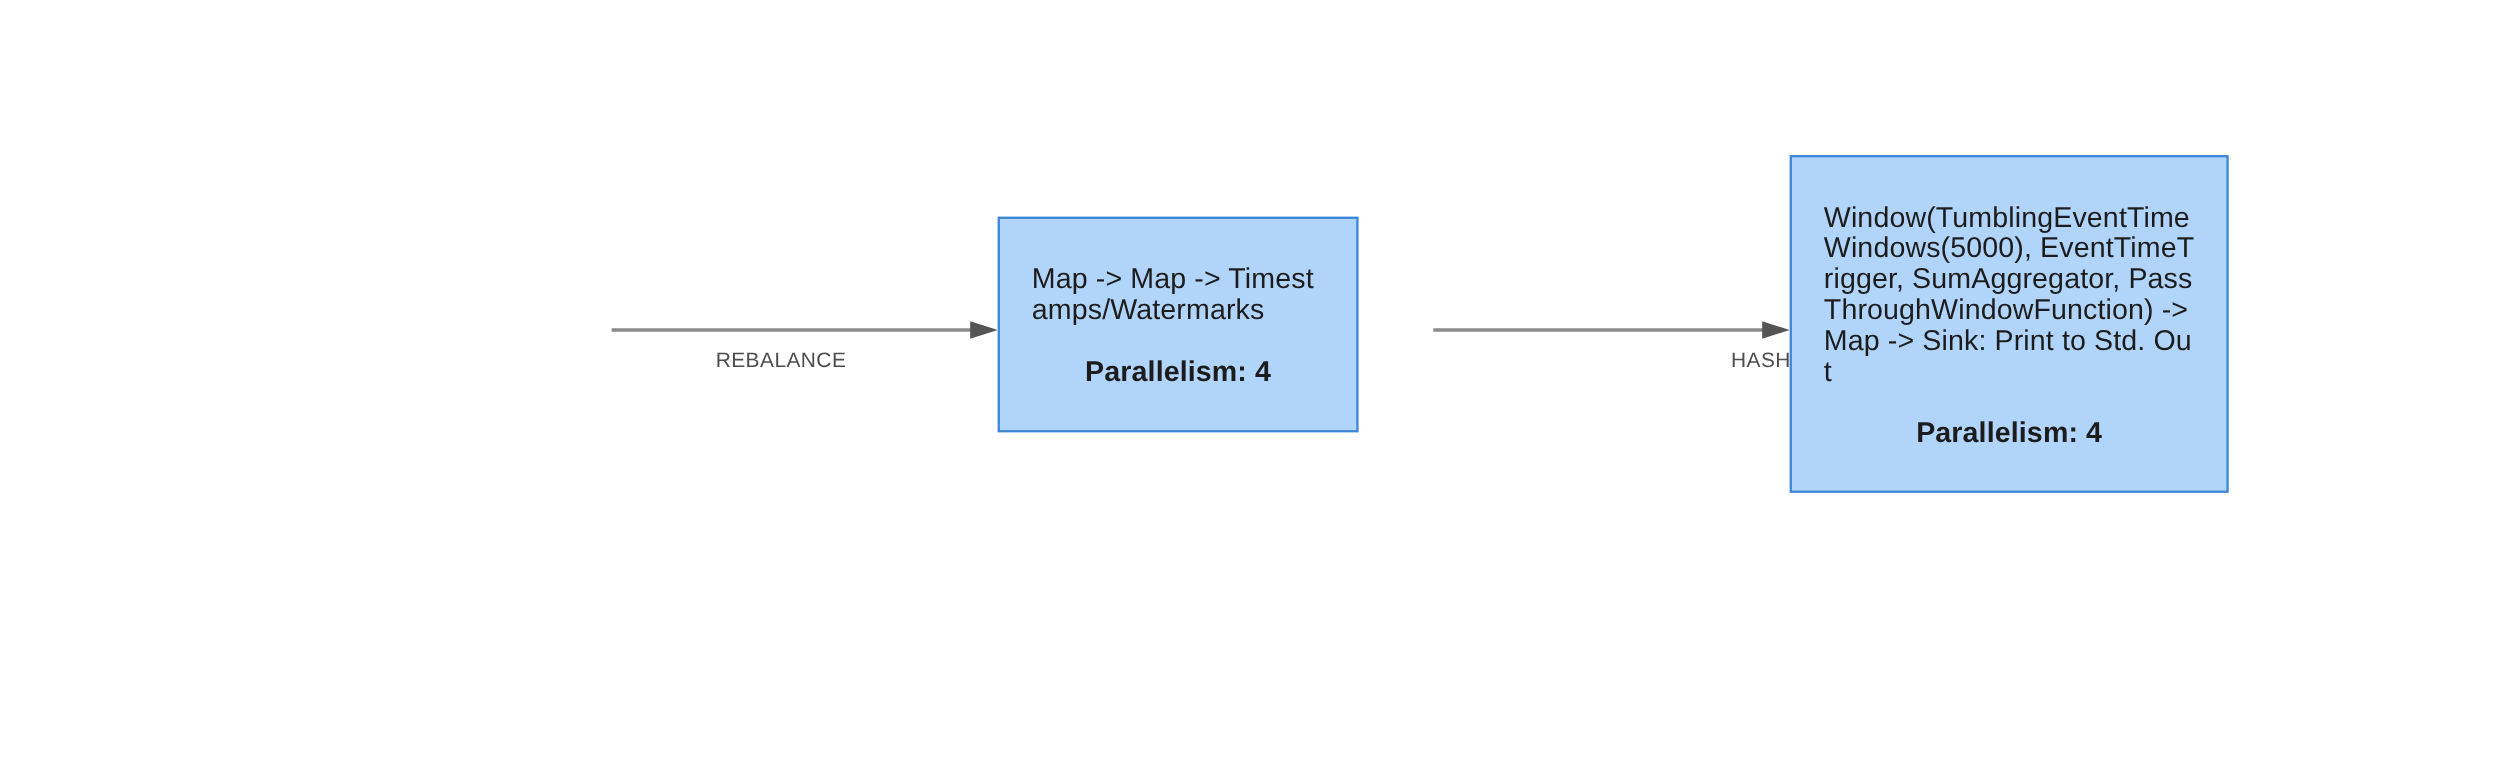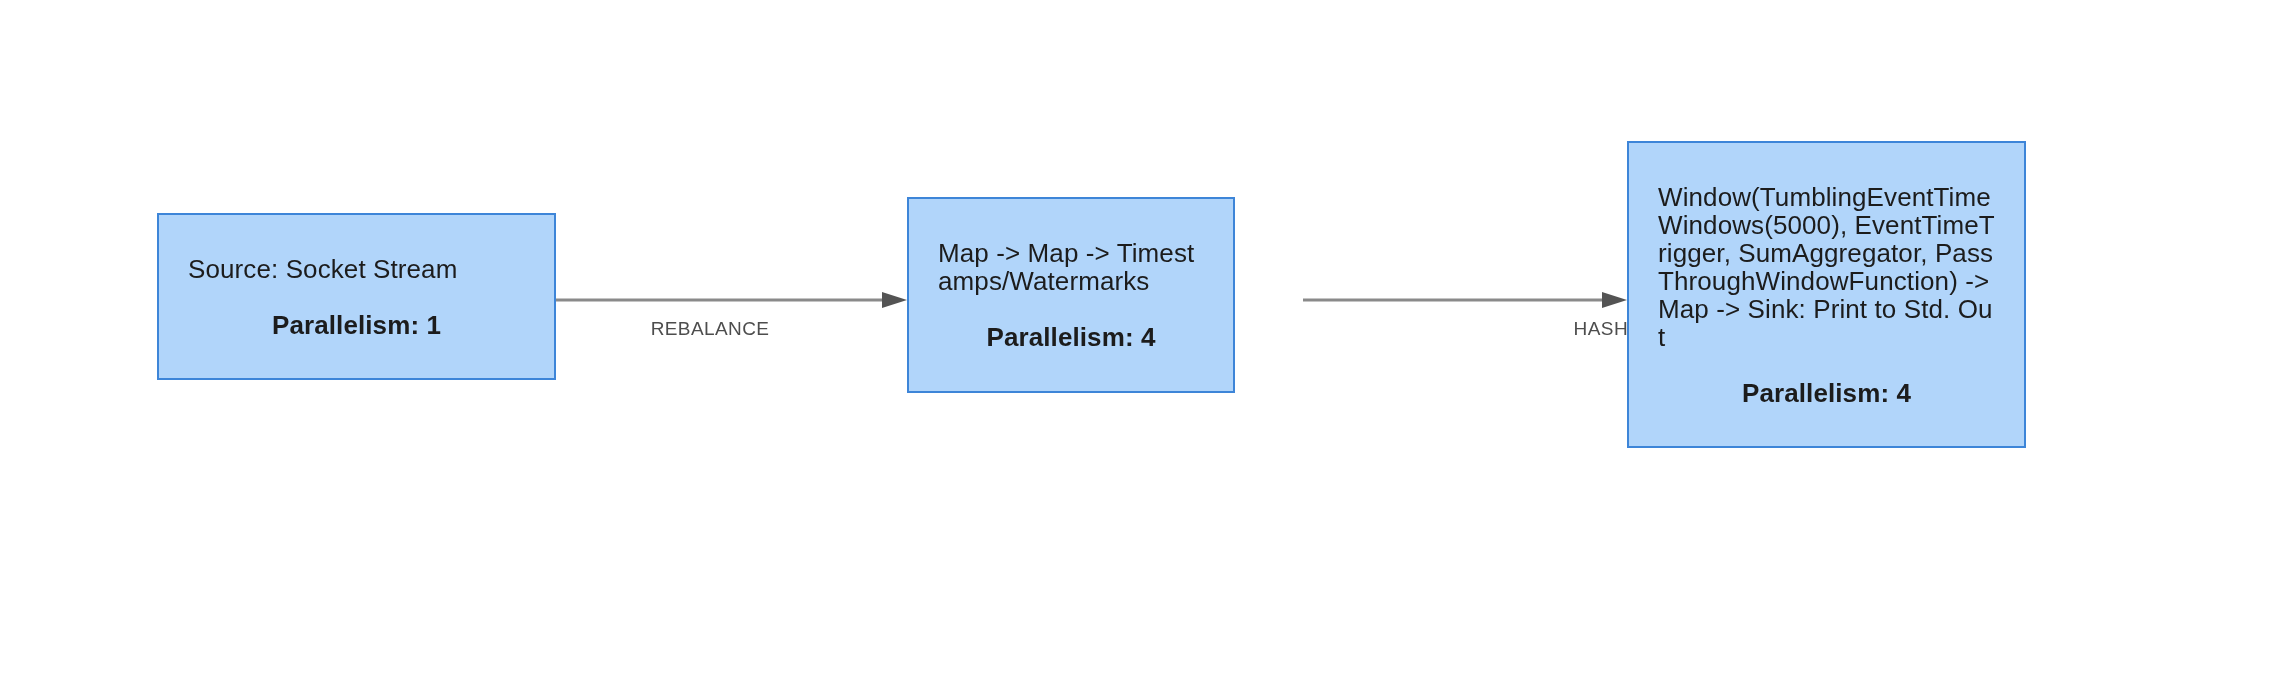--- a/index.html
+++ b/index.html
@@ -107,26 +107,20 @@
     white-space: nowrap;
   }
   #label-rebalance { left: 556px; width: 308px; }
   #label-hash      { left: 1303px; width: 325px; text-align: right; }
 </style>
 </head>
 <body>
 
 <div id="canvas">
 
-  <div class="node" id="node-source">
-    <div class="node-inner">
-      <span class="node-title">Source: Socket Stream</span>
-      <span class="node-parallelism">Parallelism: 1</span>
-    </div>
-  </div>
 
   <div class="edge" id="edge-rebalance">
     <svg width="352" height="40" viewBox="0 0 352 40">
       <line x1="0" y1="20" x2="327" y2="20" stroke="#8a8a8a" stroke-width="3"></line>
       <polygon points="326,12 351,20 326,28" fill="#545454"></polygon>
     </svg>
   </div>
   <div class="edge-label" id="label-rebalance">REBALANCE</div>
 
   <div class="node" id="node-map">

